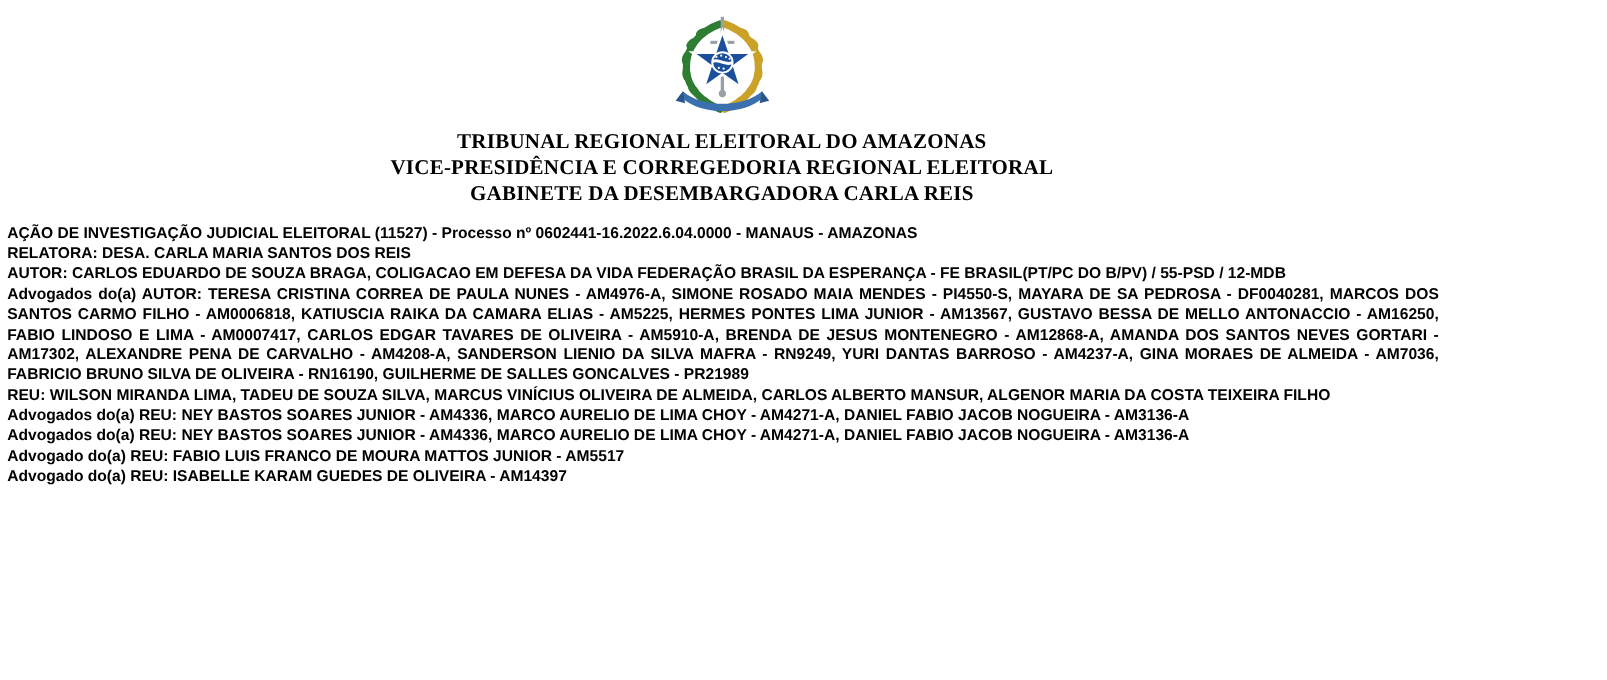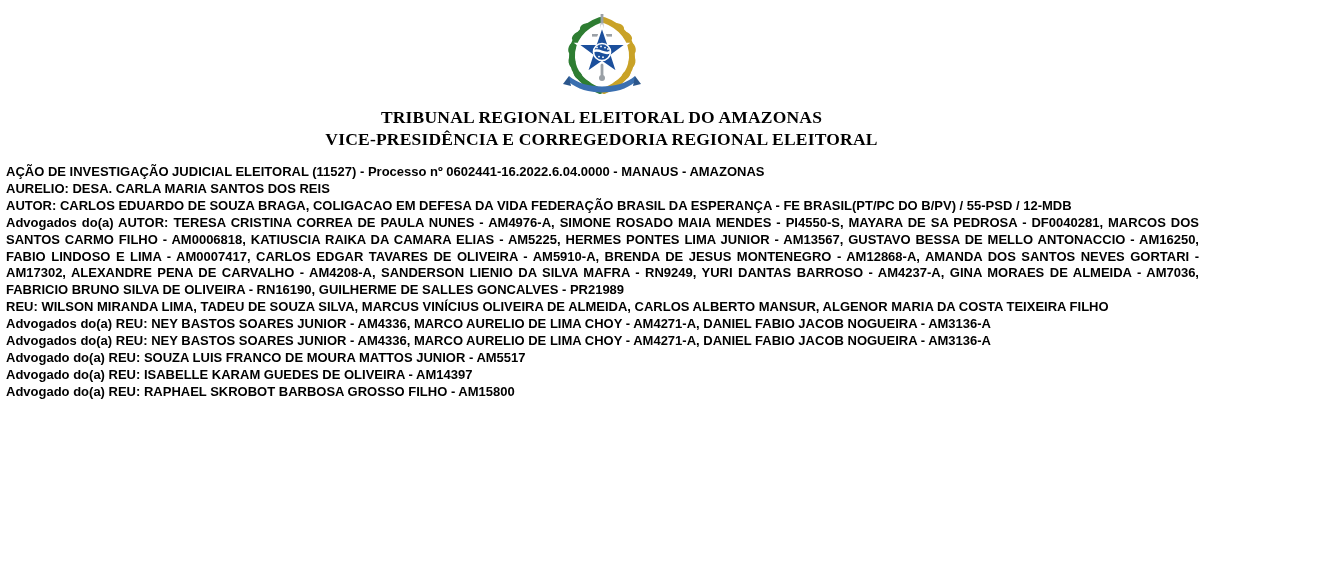--- a/index.html
+++ b/index.html
@@ -117,28 +117,28 @@
         <path d="M10 70 C26 84, 60 84, 76 70 L76 76 C60 90, 26 90, 10 76 Z" fill="#3a6fb0"></path>
         <path d="M10 70 L4 78 L12 80 Z" fill="#2b568c"></path>
         <path d="M76 70 L82 78 L74 80 Z" fill="#2b568c"></path>
       </g>
     </svg>
   </div>
 
   <div class="header-block">
     <div>TRIBUNAL REGIONAL ELEITORAL DO AMAZONAS</div>
     <div>VICE-PRESIDÊNCIA E CORREGEDORIA REGIONAL ELEITORAL</div>
+    <div>GABINETE DA DESEMBARGADORA CARLA REIS</div>
   </div>
 
   <div class="body-block">
     <p class="para nowrapline">AÇÃO DE INVESTIGAÇÃO JUDICIAL ELEITORAL (11527) - Processo nº 0602441-16.2022.6.04.0000 - MANAUS - AMAZONAS</p>
-    <p class="para nowrapline">AURELIO: DESA. CARLA MARIA SANTOS DOS REIS</p>
+    <p class="para nowrapline">RELATORA: DESA. CARLA MARIA SANTOS DOS REIS</p>
     <p class="para nowrapline">AUTOR: CARLOS EDUARDO DE SOUZA BRAGA, COLIGACAO EM DEFESA DA VIDA FEDERAÇÃO BRASIL DA ESPERANÇA - FE BRASIL(PT/PC DO B/PV) / 55-PSD / 12-MDB</p>
     <p class="para">Advogados do(a) AUTOR: TERESA CRISTINA CORREA DE PAULA NUNES - AM4976-A, SIMONE ROSADO MAIA MENDES - PI4550-S, MAYARA DE SA PEDROSA - DF0040281, MARCOS DOS SANTOS CARMO FILHO - AM0006818, KATIUSCIA RAIKA DA CAMARA ELIAS - AM5225, HERMES PONTES LIMA JUNIOR - AM13567, GUSTAVO BESSA DE MELLO ANTONACCIO - AM16250, FABIO LINDOSO E LIMA - AM0007417, CARLOS EDGAR TAVARES DE OLIVEIRA - AM5910-A, BRENDA DE JESUS MONTENEGRO - AM12868-A, AMANDA DOS SANTOS NEVES GORTARI - AM17302, ALEXANDRE PENA DE CARVALHO - AM4208-A, SANDERSON LIENIO DA SILVA MAFRA - RN9249, YURI DANTAS BARROSO - AM4237-A, GINA MORAES DE ALMEIDA - AM7036, FABRICIO BRUNO SILVA DE OLIVEIRA - RN16190, GUILHERME DE SALLES GONCALVES - PR21989</p>
     <p class="para">REU: WILSON MIRANDA LIMA, TADEU DE SOUZA SILVA, MARCUS VINÍCIUS OLIVEIRA DE ALMEIDA, CARLOS ALBERTO MANSUR, ALGENOR MARIA DA COSTA TEIXEIRA FILHO</p>
     <p class="para nowrapline">Advogados do(a) REU: NEY BASTOS SOARES JUNIOR - AM4336, MARCO AURELIO DE LIMA CHOY - AM4271-A, DANIEL FABIO JACOB NOGUEIRA - AM3136-A</p>
     <p class="para nowrapline">Advogados do(a) REU: NEY BASTOS SOARES JUNIOR - AM4336, MARCO AURELIO DE LIMA CHOY - AM4271-A, DANIEL FABIO JACOB NOGUEIRA - AM3136-A</p>
-    <p class="para nowrapline">Advogado do(a) REU: SOUZA LUIS FRANCO DE MOURA MATTOS JUNIOR - AM5517</p>
+    <p class="para nowrapline">Advogado do(a) REU: FABIO LUIS FRANCO DE MOURA MATTOS JUNIOR - AM5517</p>
     <p class="para nowrapline">Advogado do(a) REU: ISABELLE KARAM GUEDES DE OLIVEIRA - AM14397</p>
-    <p class="para nowrapline">Advogado do(a) REU: RAPHAEL SKROBOT BARBOSA GROSSO FILHO - AM15800</p>
   </div>
 
 </div>
 
 </body></html>

